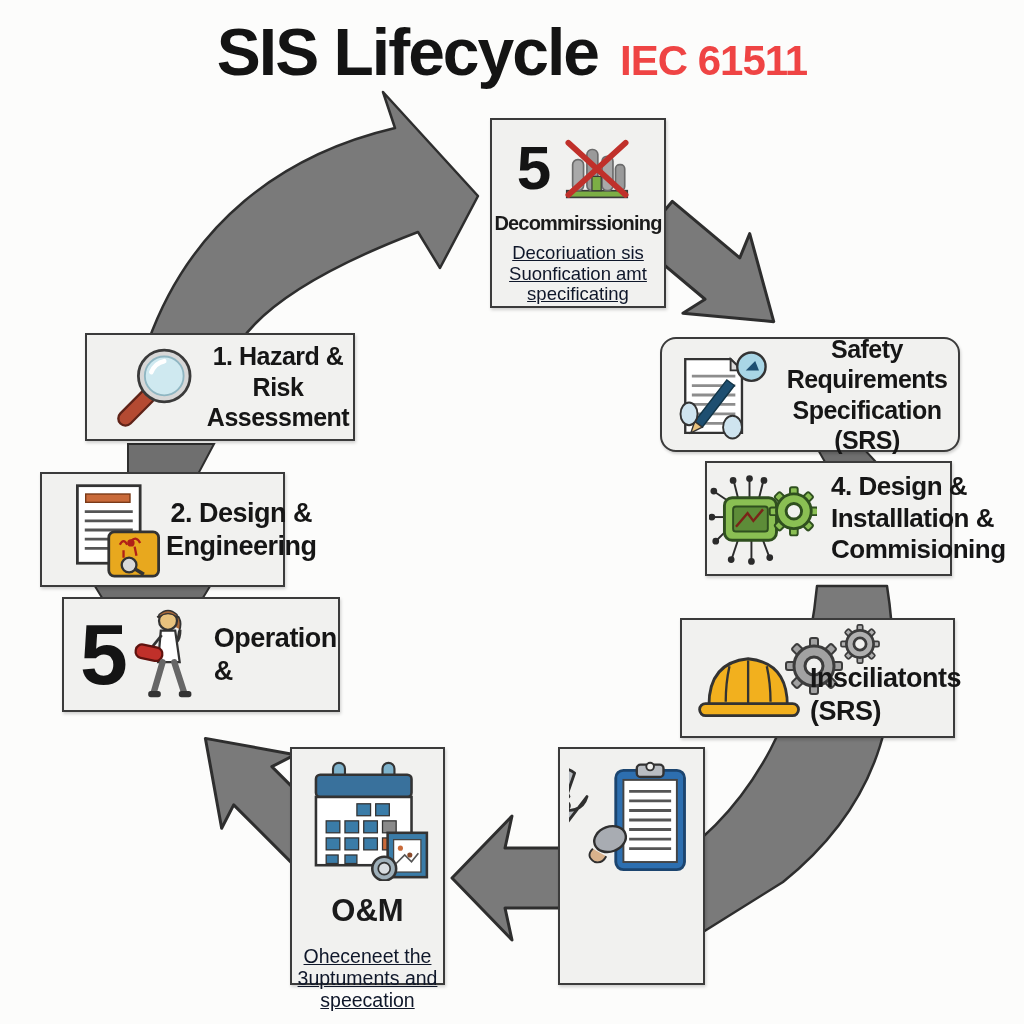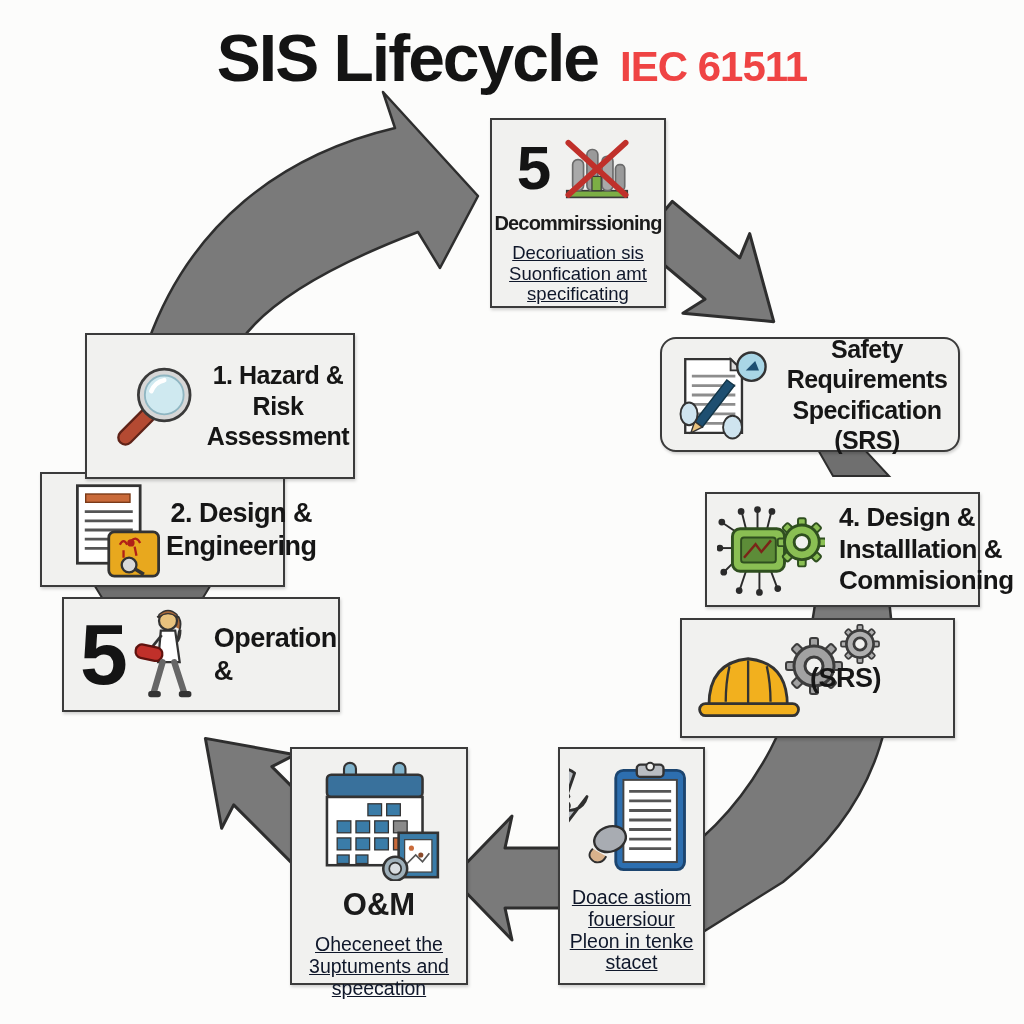--- a/index.html
+++ b/index.html
@@ -2,21 +2,21 @@
 <html><head>
 <meta charset="utf-8">
 <style>
   html,body{margin:0;padding:0;background:#ffffff;}
   #stage{
     position:relative;width:1024px;height:1024px;overflow:hidden;
     background:#fcfcfb;font-family:"Liberation Sans", sans-serif;color:#1b1b1b;
   }
   
   #title{
-    position:absolute;top:20px;left:0;width:100%;
+    position:absolute;top:14px;left:0;width:100%;
     display:flex;justify-content:center;align-items:baseline;gap:22px;z-index:3;
   }
   #title .main{font-size:66px;font-weight:700;letter-spacing:-2px;color:#141414;}
   #title .std{font-size:42px;font-weight:700;letter-spacing:-1px;color:#ef4444;}
   
   #arrows{position:absolute;left:0;top:0;z-index:1;}
   .arrow{fill:#7a7a7a;stroke:#2e2e2e;stroke-width:3;stroke-linejoin:round;}
   .band{fill:#7a7a7a;stroke:#2e2e2e;stroke-width:2.5;stroke-linejoin:round;}
   .conn{fill:#6f6f6f;stroke:#2e2e2e;stroke-width:2;}
   
@@ -33,43 +33,43 @@
   
   #box-decom{left:490px;top:118px;width:176px;height:190px;flex-direction:column;align-items:center;padding-top:6px;}
   #box-decom .toprow{display:flex;align-items:center;gap:4px;}
   #box-decom .bignum{font-size:62px;line-height:.95;}
   #box-decom .heading{font-size:20px;font-weight:700;margin-top:2px;letter-spacing:-.8px;}
   #box-decom .sub-lines{font-size:18.5px;margin-top:8px;text-align:center;}
   
   #box-srs{left:660px;top:337px;width:300px;height:115px;padding-left:10px;border-radius:16px;}
   #box-srs .bold-lines{font-size:25px;flex:1;text-align:center;}
   
-  #box-d4{left:705px;top:492px;width:275px;height:115px;padding-left:10px;}
+  #box-d4{left:705px;top:461px;width:247px;height:115px;padding-left:2px;}
   #box-d4 .bold-lines{font-size:26px;flex:1;text-align:left;padding-left:14px;}
   
   #box-inst{left:680px;top:618px;width:275px;height:120px;position:absolute;}
   #box-inst .bold-lines{position:absolute;left:128px;top:42px;font-size:27px;text-align:left;}
   #box-inst svg.hat{position:absolute;left:12px;top:18px;}
   #box-inst svg.gears{position:absolute;left:96px;top:4px;}
   
   #box-wrench{left:558px;top:747px;width:147px;height:238px;flex-direction:column;align-items:center;padding-top:8px;}
   #box-wrench .sub-lines{font-size:19.5px;text-align:center;margin-top:4px;}
   
-  #box-om{left:290px;top:747px;width:178px;height:238px;flex-direction:column;align-items:center;padding-top:10px;}
+  #box-om{left:290px;top:747px;width:155px;height:238px;flex-direction:column;align-items:center;padding-top:10px;gap:6px;}
   #box-om .heading{font-size:31px;font-weight:700;margin-top:6px;}
   #box-om .sub-lines{font-size:19.5px;text-align:center;margin-top:11px;}
   
   #box-op{left:62px;top:597px;width:278px;height:115px;padding-left:16px;gap:4px;}
   #box-op .bignum{font-size:86px;line-height:.9;}
   #box-op .bold-lines{font-size:27px;padding-left:6px;}
   
   #box-d2{left:40px;top:472px;width:245px;height:115px;padding-left:28px;}
   #box-d2 .bold-lines{font-size:27px;flex:1;text-align:center;padding-right:10px;}
   
-  #box-hara{left:85px;top:333px;width:270px;height:146px;padding-left:20px;}
+  #box-hara{left:85px;top:333px;width:270px;height:108px;padding-left:20px;}
   #box-hara .bold-lines{font-size:25px;flex:1;text-align:center;}
   .icon{flex:0 0 auto;}
 </style>
 </head>
 <body>
 
 <div id="stage">
 
   <div id="title">
     <span class="main">SIS Lifecycle</span>
@@ -226,20 +226,21 @@
           <rect x="-4" y="-28" width="8" height="10" rx="2" transform="rotate(180)"></rect>
           <rect x="-4" y="-28" width="8" height="10" rx="2" transform="rotate(225)"></rect>
           <rect x="-4" y="-28" width="8" height="10" rx="2" transform="rotate(270)"></rect>
           <rect x="-4" y="-28" width="8" height="10" rx="2" transform="rotate(315)"></rect>
         </g>
         <circle r="20" fill="#b0b0b0" stroke="#3c3c3c" stroke-width="4"></circle>
         <circle r="9" fill="#f1f1ef" stroke="#3c3c3c" stroke-width="4"></circle>
       </g>
     </svg>
     <div class="bold-lines">
+      <div>Insciliatonts</div>
       <div>(SRS)</div>
     </div>
   </div>
 
   <div id="box-wrench" class="box">
     <svg class="icon" width="126" height="126" viewBox="0 0 130 132">
       <rect x="48" y="14" width="72" height="104" rx="8" fill="#2d6fb0" stroke="#1c456f" stroke-width="3"></rect>
       <rect x="56" y="24" width="56" height="86" fill="#ffffff" stroke="#444" stroke-width="2"></rect>
       <rect x="70" y="8" width="28" height="13" rx="4" fill="#b9bdc2" stroke="#333" stroke-width="2.5"></rect>
       <circle cx="84" cy="10" r="4" fill="#f1f1ef" stroke="#333" stroke-width="2"></circle>
@@ -253,26 +254,20 @@
         <line x1="62" y1="96" x2="106" y2="96"></line>
       </g>
       <g transform="translate(14,6) rotate(32)">
         <path d="M-2,14 C-16,12 -24,26 -18,38 L-6,30 L6,38 L2,52 C16,54 26,42 22,28 L16,94 Z" fill="#b9bdc2" stroke="#2f2f2f" stroke-width="3" stroke-linejoin="round"></path>
         <rect x="-6" y="44" width="18" height="64" rx="4" fill="#b9bdc2" stroke="#2f2f2f" stroke-width="3"></rect>
         <path d="M-14,100 C-24,108 -22,122 -10,128 L0,116 L14,122 L10,134 C24,132 30,118 22,106 Z" fill="#b9bdc2" stroke="#2f2f2f" stroke-width="3" stroke-linejoin="round"></path>
       </g>
       <ellipse cx="42" cy="86" rx="17" ry="13" fill="#a8acb2" stroke="#2f2f2f" stroke-width="2.5" transform="rotate(-20 42 86)"></ellipse>
       <path d="M24,96 Q16,104 26,110 Q34,112 38,104" fill="#d9b28c" stroke="#2f2f2f" stroke-width="2"></path>
     </svg>
-    <div class="sub-lines">
-      <div>Doace astiom</div>
-      <div>fouersiour</div>
-      <div>Pleon in tenke</div>
-      <div>stacet</div>
-    </div>
   </div>
 
   <div id="box-om" class="box">
     <svg class="icon" width="128" height="122" viewBox="0 0 150 142">
       <rect x="34" y="4" width="14" height="28" rx="7" fill="#7fb3cc" stroke="#333" stroke-width="2.5"></rect>
       <rect x="92" y="4" width="14" height="28" rx="7" fill="#7fb3cc" stroke="#333" stroke-width="2.5"></rect>
       <rect x="14" y="18" width="112" height="26" rx="5" fill="#39719c" stroke="#333" stroke-width="3"></rect>
       <rect x="14" y="44" width="112" height="80" fill="#ffffff" stroke="#333" stroke-width="3"></rect>
       <g fill="#3a7ca8" stroke="#333" stroke-width="1.5">
         <rect x="62" y="52" width="16" height="14"></rect>

